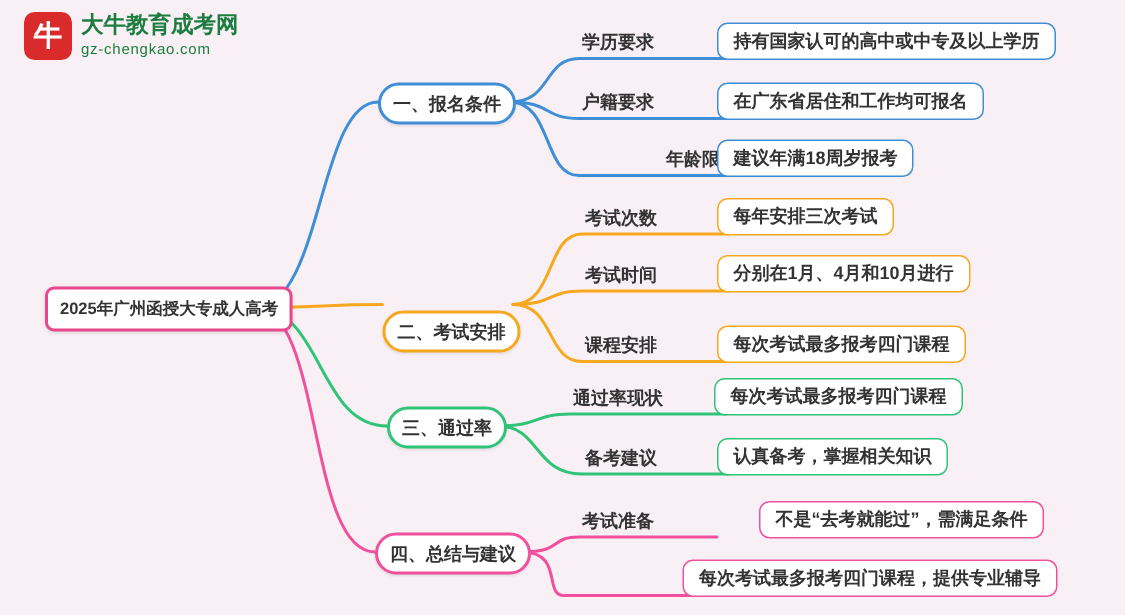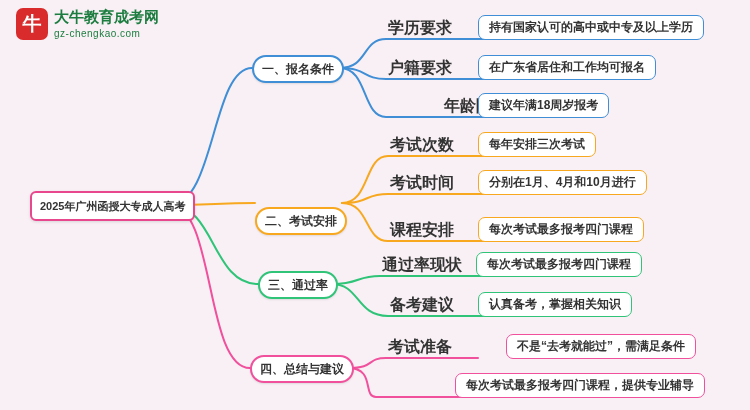--- a/index.html
+++ b/index.html
@@ -27,21 +27,21 @@
     padding:5px 8px;font-size:11px;font-weight:bold;line-height:16px;color:#333;
     box-shadow:0 1px 3px rgba(0,0,0,.12);}
   .pill{border-radius:14px;padding:4px 8px;font-size:12px;font-weight:bold;line-height:16px;
     border:2px solid #000;box-shadow:0 1px 2px rgba(0,0,0,.10);}
   .leaf{border-radius:7px;padding:4px 10px;font-size:12px;font-weight:600;line-height:15px;
     border:1.5px solid #000;}
   .b0{border-color:var(--branch-blue);}
   .b1{border-color:var(--branch-orange);}
   .b2{border-color:var(--branch-green);}
   .b3{border-color:var(--branch-pink);}
-  .sub-label{position:absolute;height:20px;line-height:20px;font-size:16px;font-weight:600;
+  .sub-label{position:absolute;height:20px;line-height:20px;font-size:12px;font-weight:600;
     color:#333;white-space:nowrap;}
 
   .logo{position:absolute;left:16px;top:8px;display:flex;align-items:flex-start;gap:6px;}
   .logo-box{width:32px;height:32px;background:var(--logo-red);border-radius:7px;color:#fff;
     display:flex;align-items:center;justify-content:center;font-size:19px;font-weight:bold;
     font-family:"Liberation Serif","DejaVu Serif",serif;}
   .logo-text{display:flex;flex-direction:column;}
   .brand{font-size:15px;font-weight:bold;color:var(--logo-green);line-height:19px;
     font-family:"Liberation Serif","DejaVu Serif",serif;}
   .domain{font-size:10px;color:var(--logo-green);line-height:13px;letter-spacing:.5px;}

